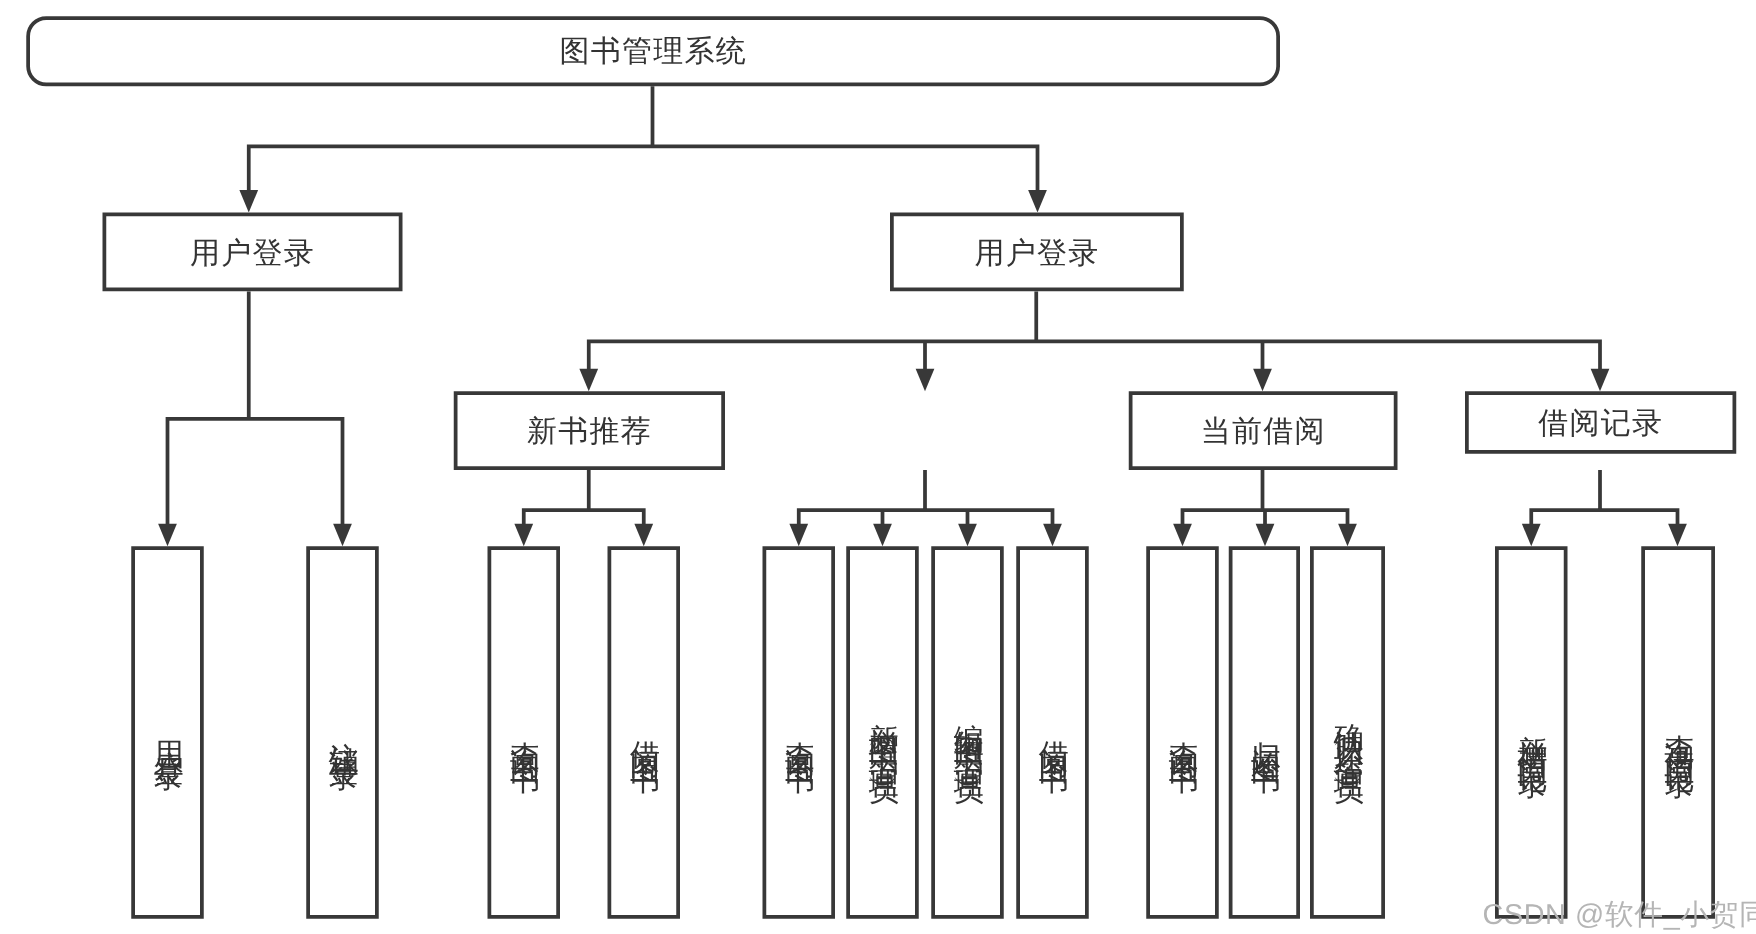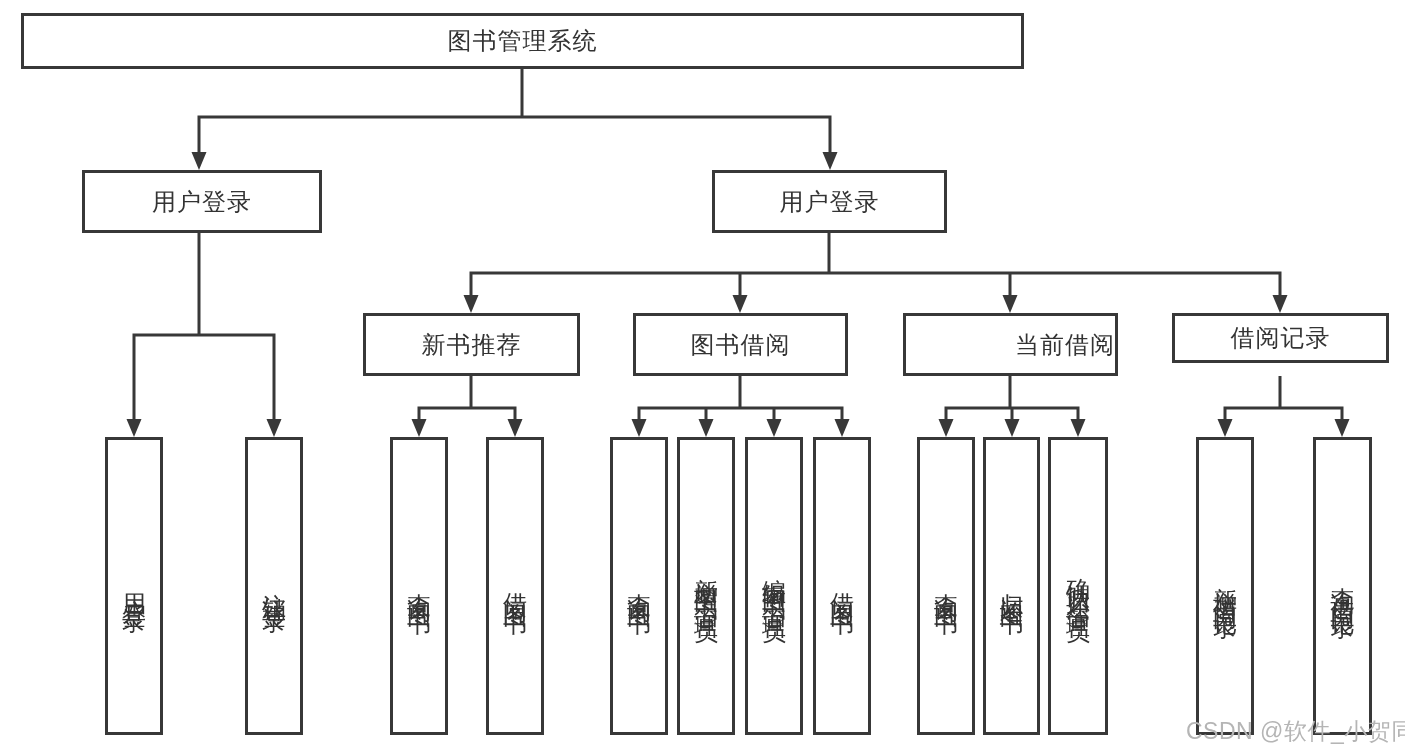--- a/index.html
+++ b/index.html
@@ -80,38 +80,35 @@
       <path class="ar" d="M1004.5,419 h15 L1012,437 Z"></path>
       <path class="ar" d="M1070.5,419 h15 L1078,437 Z"></path>
     </g>
     <g>
       <path class="ln" d="M1280,376 V408 M1223.5,408 H1343.5 M1225,408 V424 M1342,408 V424"></path>
       <path class="ar" d="M1217.5,419 h15 L1225,437 Z"></path>
       <path class="ar" d="M1334.5,419 h15 L1342,437 Z"></path>
     </g>
   </svg>
 
-  <div class="box h root" style="left:21px;top:13px;width:1003px;height:56px;">
+  <div class="box h root" style="left:21px;top:13px;width:1003px;height:56px;border-radius:16px;">
     <span>图书管理系统</span>
   </div>
 
   <div class="box h" style="left:82px;top:170px;width:240px;height:63px;">
     <span>用户登录</span>
   </div>
   <div class="box h" style="left:712px;top:170px;width:235px;height:63px;">
     <span>用户登录</span>
   </div>
 
   <div class="box h" style="left:363px;top:313px;width:217px;height:63px;">
     <span>新书推荐</span>
   </div>
-  <div class="box h" style="left:633px;top:313px;width:215px;height:63px;">
-    <span>图书借阅</span>
-  </div>
-  <div class="box h" style="left:903px;top:313px;width:215px;height:63px;justify-content:flex-end;">
+  <div class="box h" style="left:903px;top:313px;width:215px;height:63px;">
     <span>当前借阅</span>
   </div>
   <div class="box h" style="left:1172px;top:313px;width:217px;height:50px;">
     <span>借阅记录</span>
   </div>
 
   <div class="box v" style="left:105px;top:437px;width:58px;height:298px;">
     <span class="vlabel">用户登录</span>
   </div>
   <div class="box v" style="left:245px;top:437px;width:58px;height:298px;">

